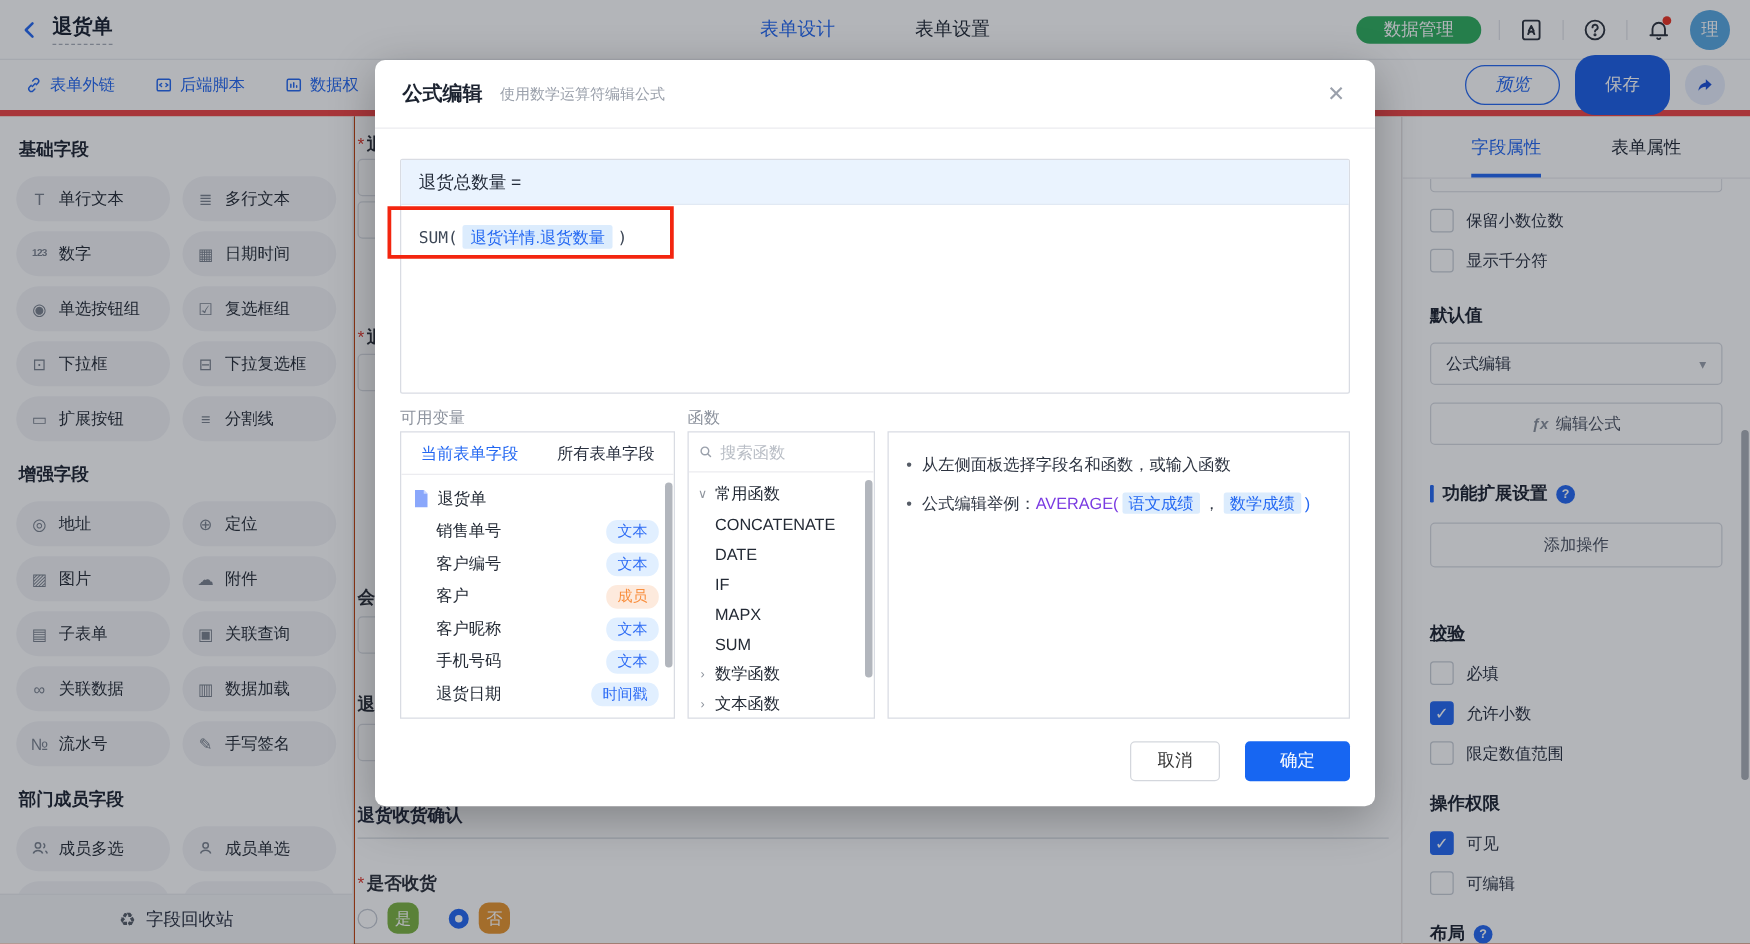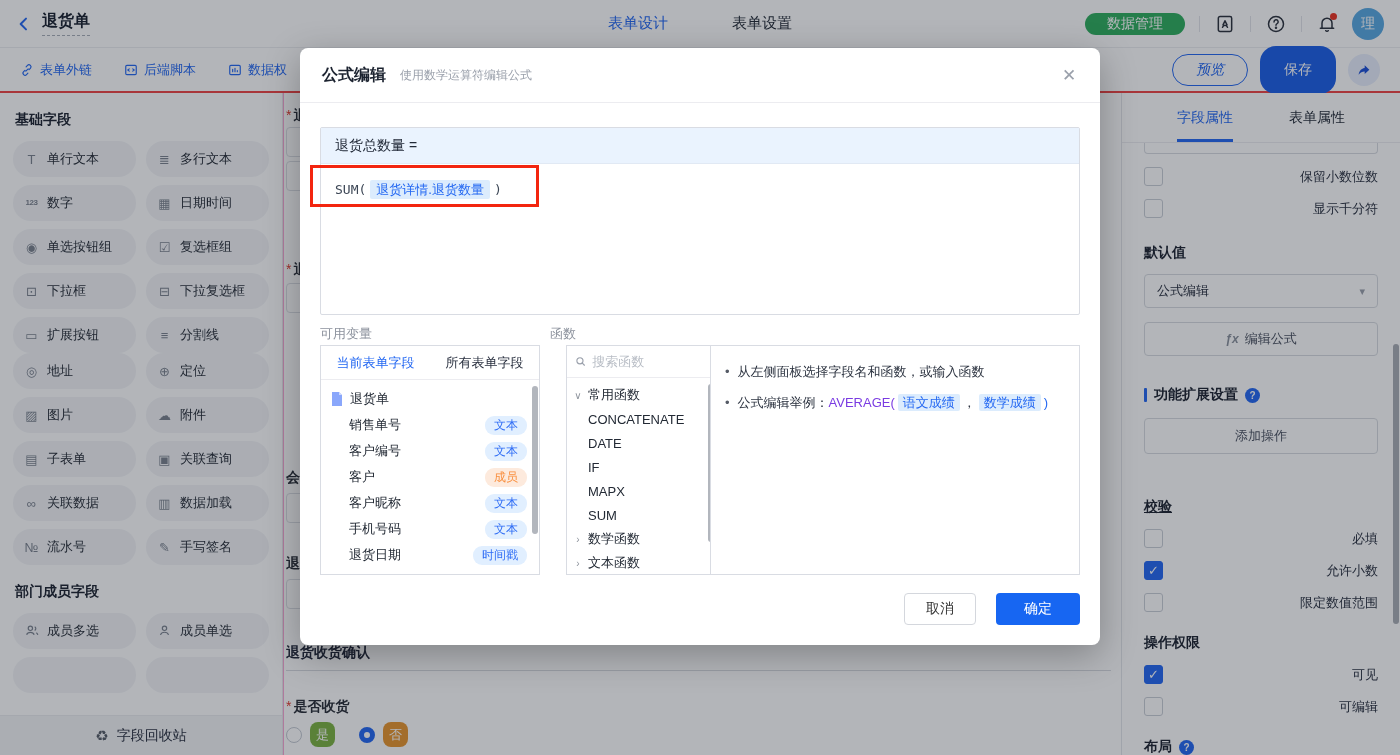--- a/index.html
+++ b/index.html
@@ -1,18 +1,18 @@
 <!DOCTYPE html>
 <html><head>
 <meta charset="utf-8">
 <style>
   * { margin:0; padding:0; box-sizing:border-box; }
   html,body { background:#2b2f38; }
   body { font-family:"Liberation Sans","DejaVu Sans",sans-serif; }
-  .stage { position:relative; width:1400px; height:755px; background:#f9a8d4; overflow:hidden; margin:0 auto; }
+  .stage { position:relative; width:1400px; height:755px; background:#c2410c; overflow:hidden; margin:0 auto; }
 
   
   .topbar { position:absolute; left:0; top:0; right:0; height:48px; background:#fff;
             border-bottom:1px solid #ecedf1; display:flex; align-items:center; padding:0 16px; z-index:1; }
   .back-btn { display:flex; align-items:center; cursor:pointer; }
   .app-title { margin-left:10px; font-size:16px; font-weight:700; color:#18202e;
                border-bottom:1px dashed #a9aeb8; padding-bottom:3px; }
   .center-tabs { position:absolute; left:50%; transform:translateX(-50%); display:flex; gap:64px; font-size:15px; }
   .ctab { color:#1f2733; cursor:pointer; }
   .ctab.active { color:#2468f2; }
@@ -20,21 +20,21 @@
   .pill-green { height:22px; padding:0 22px; background:#2fae5e; color:#fff; font-size:14px;
                 border:none; border-radius:16px; display:flex; align-items:center; cursor:pointer; }
   .vsep { width:1px; height:16px; background:#e2e4e9; }
   .tool-ic { width:22px; height:22px; display:flex; align-items:center; justify-content:center; position:relative; cursor:pointer; }
   .bell-dot { position:absolute; right:1px; top:0; width:7px; height:7px; background:#ec3323; border-radius:50%; }
   .avatar { width:32px; height:32px; border-radius:50%; background:#58a8e2; color:#fff; font-size:14px;
             display:flex; align-items:center; justify-content:center; cursor:pointer; }
 
   
   .subbar { position:absolute; left:0; top:48px; right:0; height:45px; background:#fff;
-            border-bottom:2px solid #ef4444; display:flex; padding:0 20px; z-index:1; }
+            border-bottom:5px solid #ef4444; display:flex; padding:0 20px; z-index:1; }
   .sublink { display:flex; align-items:center; gap:6px; color:#2468f2; font-size:13px; margin-right:32px; cursor:pointer; white-space:nowrap; }
   .sub-right { margin-left:auto; display:flex; align-items:center; gap:12px; }
   .btn-preview { height:32px; width:76px; border:1px solid #2468f2; color:#2468f2; background:#fff;
                  border-radius:16px; font-size:14px; cursor:pointer;font-style:italic; }
   .btn-save { height:48px; width:76px; border:none; color:#fff; background:#1b5fe8;
               border-radius:16px; font-size:14px; cursor:pointer; }
   .btn-share { height:32px; width:32px; border:none; border-radius:50%; background:#e7eefc;
                display:flex; align-items:center; justify-content:center; cursor:pointer; }
 
   
@@ -68,21 +68,21 @@
 
   
   .props { position:absolute; left:1121px; top:93px; right:0; bottom:0; background:#fff;
            border-left:1px solid #e4e6ea; z-index:1; }
   .props-tabs { height:50px; display:flex; align-items:stretch; justify-content:center; gap:56px;
                 font-size:14px; border-bottom:1px solid #ececf0; }
   .ptab { display:flex; align-items:center; color:#1f2733; cursor:pointer; }
   .ptab.active { color:#2468f2; box-shadow:inset 0 -3px 0 #2468f2; }
   .props-body { padding:0 22px; }
   .partial-input { height:11px; border:1px solid #d8dbe1; border-top:none; border-radius:0 0 4px 4px; }
-  .ck-row { display:flex; align-items:center; gap:10px; font-size:13px; color:#2a3140; margin-top:13px; cursor:pointer;justify-content:space-between; }
+  .ck-row { display:flex; align-items:center; gap:10px; font-size:13px; color:#2a3140; margin-top:13px; cursor:pointer; }
   .ckbox { width:19px; height:19px; border:1px solid #c9ced6; border-radius:3px; background:#fff; flex:none;
            display:flex; align-items:center; justify-content:center; color:#fff; font-size:13px; }
   .ckbox.on { background:#2468f2; border-color:#2468f2; }
   .p-title { font-size:14px; font-weight:700; color:#1c2330; margin-top:26px; display:flex; align-items:center; gap:7px; }
   .blue-bar { width:3px; height:14px; background:#2468f2; border-radius:1px; }
   .help-dot { width:15px; height:15px; border-radius:50%; background:#2468f2; color:#fff; font-size:10px;
               display:flex; align-items:center; justify-content:center; }
   .p-select { margin-top:12px; height:34px; border:1px solid #d8dbe1; border-radius:4px; display:flex;
               align-items:center; padding:0 12px; font-size:13px; color:#2a3140; cursor:pointer; }
   .chev { margin-left:auto; color:#9aa0ab; font-size:11px; }
@@ -120,21 +120,21 @@
   .vtab { flex:1; display:flex; align-items:center; justify-content:center; color:#2a3140; cursor:pointer; }
   .vtab.active { color:#2468f2; }
   .tree { padding-top:6px; }
   .t-root { height:26px; display:flex; align-items:center; gap:7px; padding-left:10px; font-size:13px; color:#232a35; cursor:pointer; }
   .t-row { height:26px; display:flex; align-items:center; padding:0 12px 0 28px; font-size:13px; color:#232a35; cursor:pointer; }
   .badge { margin-left:auto; font-size:12px; padding:1px 9px; border-radius:9px; }
   .b-blue { background:#e1efff; color:#2f6df5; }
   .b-orange { background:#fdeadd; color:#f98e3d; }
   .scroll-thumb { position:absolute; right:1px; width:6px; background:#b2b6bd; border-radius:3px; }
 
-  .funcs { left:266px; width:150px; }
+  .funcs { left:250px; width:150px; }
   .fn-search { height:32px; display:flex; align-items:center; gap:6px; padding:0 8px; border-bottom:1px solid #ececf0; }
   .fn-search input { border:none; outline:none; width:100%; font-size:13px; color:#2a3140;
                      font-family:"Liberation Sans","DejaVu Sans",sans-serif; }
   .fn-search input::placeholder { color:#b8bdc5; }
   .fn-group { height:24px; display:flex; align-items:center; gap:5px; padding-left:6px; font-size:13px; color:#232a35; cursor:pointer; }
   .fn-car { color:#8f959e; font-size:10px; width:10px; text-align:center; }
   .fn-item { height:24px; display:flex; align-items:center; padding-left:21px; font-size:13px; color:#232a35; cursor:pointer; }
 
   .helpp { left:410px; width:370px; padding:16px 14px; font-size:13px; color:#2c3340; line-height:1.5; }
   .tip { display:flex; gap:8px; margin-bottom:11px; }
@@ -265,20 +265,21 @@
       <div class="s-item">
           <span class="s-ic">▭</span>
           <span>扩展按钮</span>
         </div>
       <div class="s-item">
           <span class="s-ic">≡</span>
           <span>分割线</span>
         </div>
     </div>
 
+    <div class="sec-title">增强字段</div>
     <div class="grid2">
       <div class="s-item">
           <span class="s-ic">◎</span>
           <span>地址</span>
         </div>
       <div class="s-item">
           <span class="s-ic">⊕</span>
           <span>定位</span>
         </div>
       <div class="s-item">

